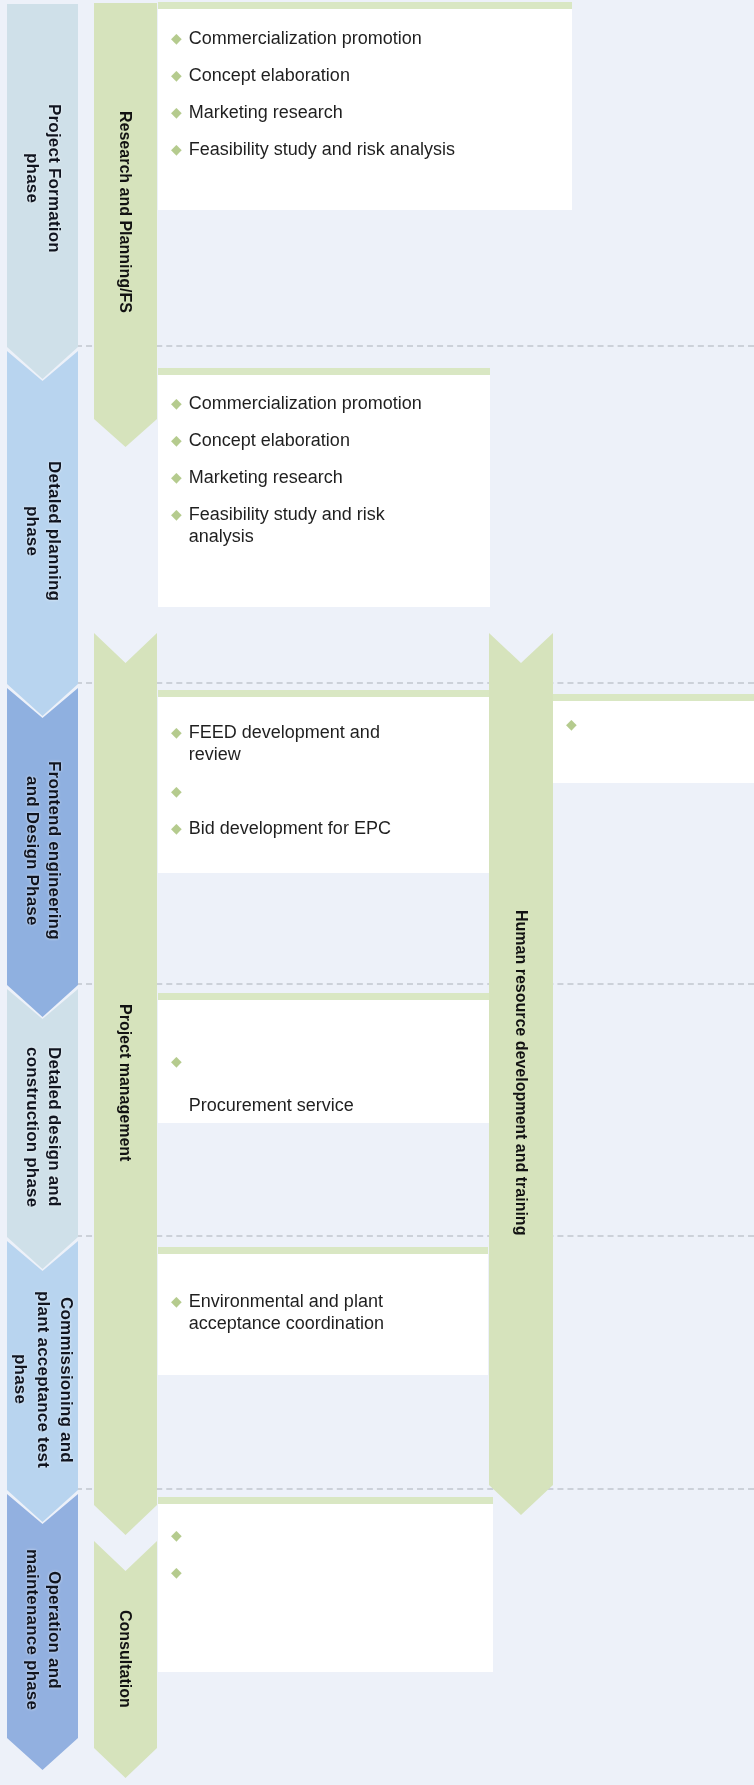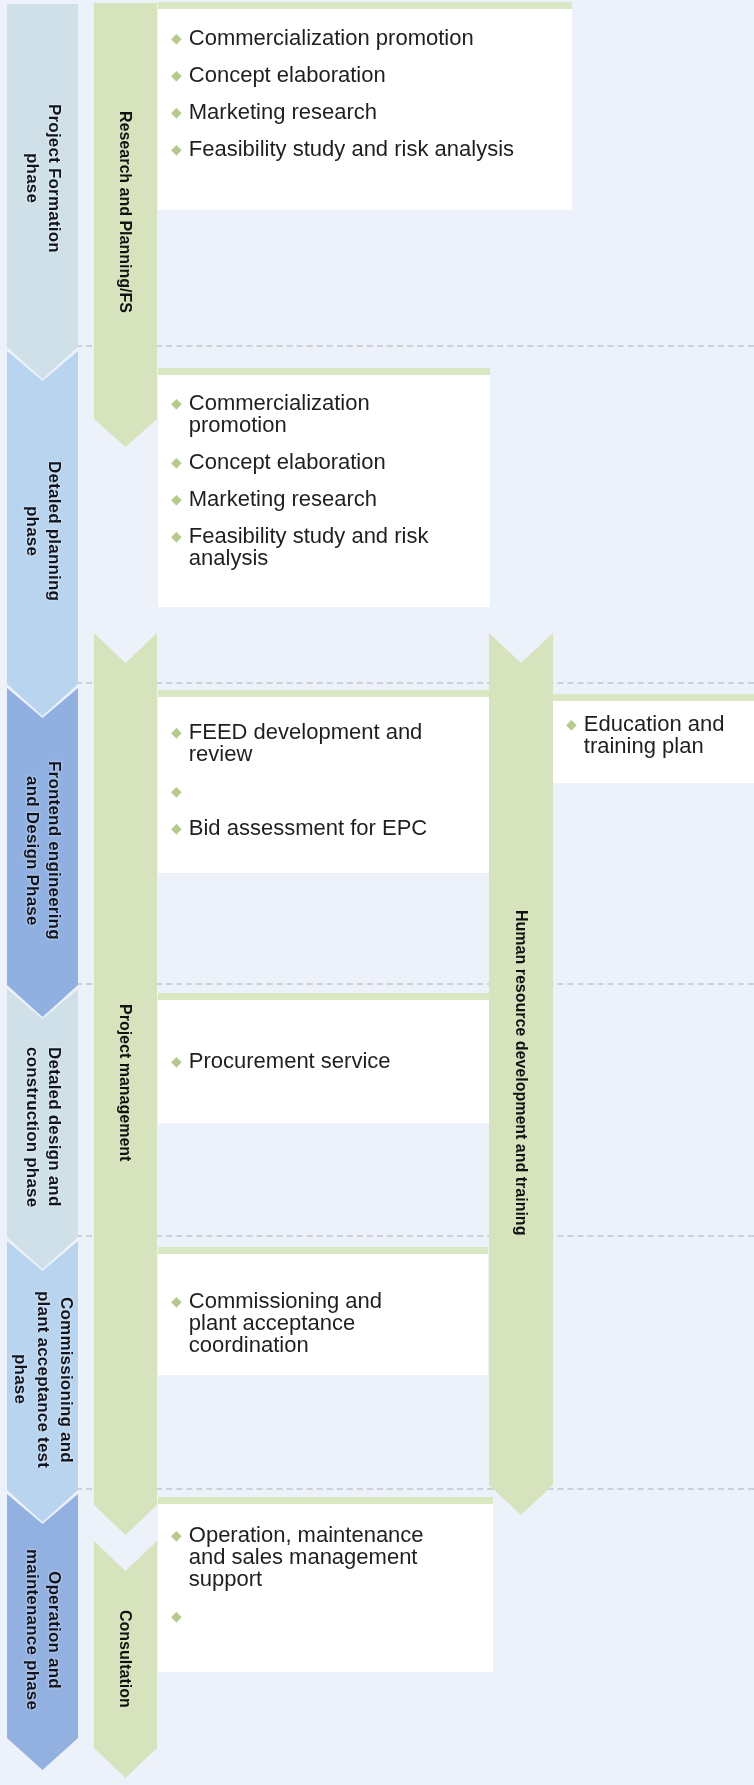--- a/index.html
+++ b/index.html
@@ -64,27 +64,27 @@
   }
   .item{
     display:flex;align-items:flex-start;
     margin-bottom:15px;
   }
   .diamond{
     color:#b5cb8e;font-size:14px;line-height:22px;
     margin-right:7px;flex:0 0 auto;
   }
   .itext{
-    font-size:22px;line-height:22px;color:#1f1f1f;
+    font-size:18px;line-height:22px;color:#1f1f1f;
   }
   
   #box-1 .itext{max-width:380px;}
   #box-2 .itext{max-width:240px;}
   #box-3 .itext{max-width:245px;}
-  #box-4 .itext{max-width:280px;}
+  #box-4 .itext{max-width:280px;margin-top:44px;}
   #box-5 .itext{max-width:240px;}
   #box-6 .itext{max-width:252px;}
   #box-edu .itext{max-width:150px;}
   
   #phase-1{top:4px;height:375px;background:#cfe0e9;z-index:16;}
   #phase-2{top:351px;height:365px;background:#b8d4ef;z-index:15;}
   #phase-3{top:688px;height:329px;background:#8fb0e0;z-index:14;}
   #phase-4{top:989px;height:280px;background:#cfe0e9;z-index:13;}
   #phase-5{top:1241px;height:281px;background:#b8d4ef;z-index:12;}
   #phase-6{top:1494px;height:276px;background:#92b0e0;z-index:11;}
@@ -196,48 +196,46 @@
   <div class="cbox" id="box-3">
     <div class="item">
       <span class="diamond">◆</span>
       <span class="itext">FEED development and review</span>
     </div>
     <div class="item">
       <span class="diamond">◆</span>
     </div>
     <div class="item">
       <span class="diamond">◆</span>
-      <span class="itext">Bid assessment for EPC</span>
+      <span class="itext">Bid development for EPC</span>
     </div>
   </div>
 
   <div class="cbox" id="box-4">
     <div class="item">
       <span class="diamond">◆</span>
       <span class="itext">Procurement service</span>
     </div>
   </div>
 
   <div class="cbox" id="box-5">
     <div class="item">
       <span class="diamond">◆</span>
-      <span class="itext">Commissioning and plant acceptance coordination</span>
+      <span class="itext">Environmental and plant acceptance coordination</span>
     </div>
   </div>
 
   <div class="cbox" id="box-6">
     <div class="item">
       <span class="diamond">◆</span>
-      <span class="itext">Operation, maintenance and sales management support</span>
     </div>
     <div class="item">
       <span class="diamond">◆</span>
     </div>
   </div>
 
   <div class="cbox" id="box-edu">
     <div class="item">
       <span class="diamond">◆</span>
-      <span class="itext">Education and training plan</span>
     </div>
   </div>
 
 </div>
 
 </body></html>

